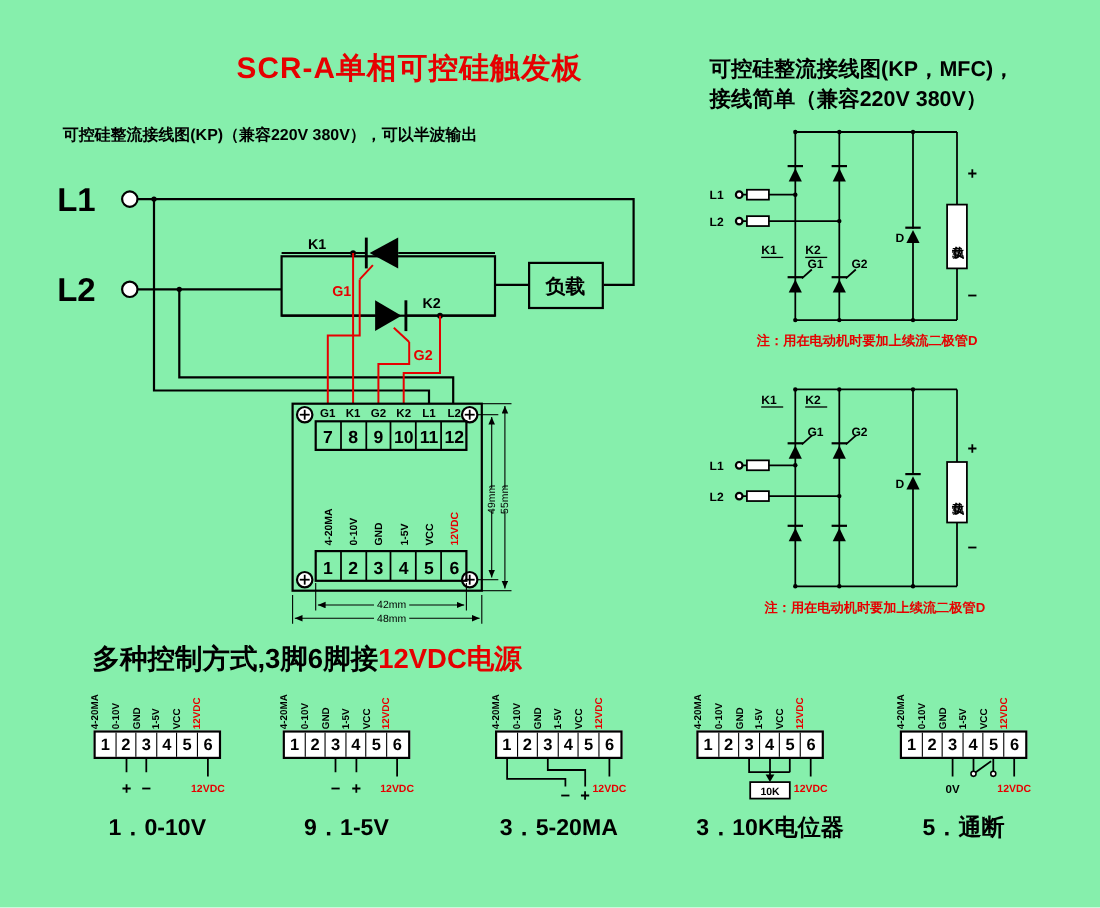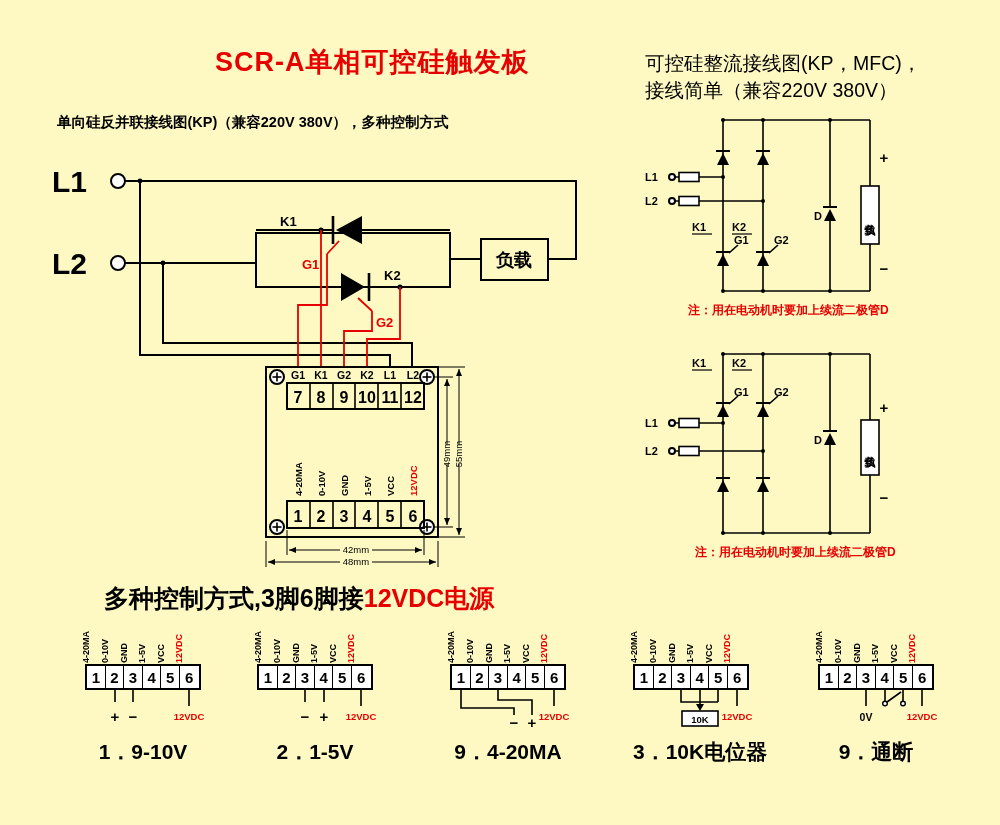--- a/index.html
+++ b/index.html
@@ -1,21 +1,21 @@
 <!DOCTYPE html>
 <html><head>
 <meta charset="utf-8">
 <style>
   html,body{margin:0;padding:0;background:#fff}
-  .page{position:relative;width:1000px;height:825px;background:#fef9c3;overflow:hidden;
+  .page{position:relative;width:1000px;height:825px;background:#86efac;overflow:hidden;
         font-family:"Liberation Sans",sans-serif;color:#000}
   .abs{position:absolute}
   .title{font-size:27px;font-weight:bold;color:#e60000;letter-spacing:1px}
   .sub{font-size:14.5px;font-weight:bold}
-  .rtitle{font-size:19.5px;font-weight:normal;line-height:27px}
+  .rtitle{font-size:19.5px;font-weight:bold;line-height:27px}
   .btitle{font-size:25px;font-weight:bold}
   .red{color:#e60000}
   svg{overflow:visible}
   svg text{font-family:"Liberation Sans",sans-serif;fill:#000;stroke:none}
   .w2{stroke:#000;stroke-width:2;fill:none}
   .w16{stroke:#000;stroke-width:1.6;fill:none}
   .w26{stroke:#000;stroke-width:2.6;fill:none}
   .w12{stroke:#000;stroke-width:1.2;fill:none}
   .rw{stroke:#e60000;stroke-width:1.8;fill:none}
   .box{fill:none;stroke:#000;stroke-width:2}
@@ -47,21 +47,21 @@
   .cell:last-child{border-right:none}
   .wiring{display:block}
   .caption{margin-top:2px;width:116px;text-align:center;font-size:21px;font-weight:bold;white-space:nowrap}
 </style>
 </head>
 <body>
 
 <div class="page">
 
   <div class="abs title" style="left:215px;top:44px">SCR-A单相可控硅触发板</div>
-  <div class="abs sub" style="left:57px;top:113px">单向硅反并联接线图(KP)（兼容220V 380V），多种控制方式</div>
+  <div class="abs sub" style="left:57px;top:113px">可控硅整流接线图(KP)（兼容220V 380V），可以半波输出</div>
   <div class="abs rtitle" style="left:645px;top:50px">
     <span>可控硅整流接线图(KP，MFC)，</span><br>
     <span>接线简单（兼容220V 380V）</span>
   </div>
 
   <svg style="position:absolute;left:30px;top:145px" width="590" height="440" viewBox="30 145 590 440">
     <defs>
       <marker id="ah" markerUnits="userSpaceOnUse" markerWidth="8" markerHeight="8" refX="7" refY="3" orient="auto">
         <path d="M0,0 L7,3 L0,6 Z" fill="#000"></path>
       </marker>
@@ -335,21 +335,21 @@
           <circle class="dot" cx="763" cy="354" r="2"></circle>
         <circle class="dot" cx="723" cy="533" r="2"></circle>
           <circle class="dot" cx="763" cy="533" r="2"></circle>
         <circle class="dot" cx="830" cy="354" r="2"></circle>
           <circle class="dot" cx="830" cy="533" r="2"></circle>
       </g>
       <text x="695" y="556" class="t12 rf">注：用在电动机时要加上续流二极管D</text>
     </g>
   </svg>
 
-  <div class="abs btitle" style="left:104px;top:582px">
+  <div class="abs btitle" style="left:84px;top:582px">
     <span>多种控制方式,3脚6脚接</span><span class="red">12VDC电源</span>
   </div>
 
   <div class="ctrl" style="left:85px">
     <div class="pinlabels">
       <span class="plab" style="left:6px">4-20MA</span>
       <span class="plab" style="left:25px">0-10V</span>
       <span class="plab" style="left:44px">GND</span>
       <span class="plab" style="left:62px">1-5V</span>
       <span class="plab" style="left:81px">VCC</span>
@@ -362,21 +362,21 @@
         <span class="cell">4</span>
         <span class="cell">5</span>
         <span class="cell">6</span>
     </div>
     <svg class="wiring" width="130" height="46" viewBox="0 0 130 46">
       <path d="M30,0 V12 M48,0 V12 M104,0 V16" class="w16"></path>
       <text x="30" y="32" class="t15 mid">+</text>
       <text x="48" y="32" class="t15 mid">−</text>
       <text x="104" y="30" class="t9 mid rf">12VDC</text>
     </svg>
-    <div class="caption">1．9-10V</div>
+    <div class="caption">1．0-10V</div>
   </div>
 
   <div class="ctrl" style="left:257px">
     <div class="pinlabels">
       <span class="plab" style="left:6px">4-20MA</span>
       <span class="plab" style="left:25px">0-10V</span>
       <span class="plab" style="left:44px">GND</span>
       <span class="plab" style="left:62px">1-5V</span>
       <span class="plab" style="left:81px">VCC</span>
       <span class="plab red" style="left:99px">12VDC</span>
@@ -388,21 +388,21 @@
         <span class="cell">4</span>
         <span class="cell">5</span>
         <span class="cell">6</span>
     </div>
     <svg class="wiring" width="130" height="46" viewBox="0 0 130 46">
       <path d="M48,0 V12 M67,0 V12 M104,0 V16" class="w16"></path>
       <text x="48" y="32" class="t15 mid">−</text>
       <text x="67" y="32" class="t15 mid">+</text>
       <text x="104" y="30" class="t9 mid rf">12VDC</text>
     </svg>
-    <div class="caption">2．1-5V</div>
+    <div class="caption">9．1-5V</div>
   </div>
 
   <div class="ctrl" style="left:450px">
     <div class="pinlabels">
       <span class="plab" style="left:6px">4-20MA</span>
       <span class="plab" style="left:25px">0-10V</span>
       <span class="plab" style="left:44px">GND</span>
       <span class="plab" style="left:62px">1-5V</span>
       <span class="plab" style="left:81px">VCC</span>
       <span class="plab red" style="left:99px">12VDC</span>
@@ -414,21 +414,21 @@
         <span class="cell">4</span>
         <span class="cell">5</span>
         <span class="cell">6</span>
     </div>
     <svg class="wiring" width="130" height="46" viewBox="0 0 130 46">
       <path d="M11,0 V18 H64 V25 M48,0 V10 H82 V25 M104,0 V16" class="w16"></path>
       <text x="64" y="38" class="t15 mid">−</text>
       <text x="82" y="38" class="t15 mid">+</text>
       <text x="104" y="30" class="t9 mid rf">12VDC</text>
     </svg>
-    <div class="caption">9．4-20MA</div>
+    <div class="caption">3．5-20MA</div>
   </div>
 
   <div class="ctrl" style="left:633px">
     <div class="pinlabels">
       <span class="plab" style="left:6px">4-20MA</span>
       <span class="plab" style="left:25px">0-10V</span>
       <span class="plab" style="left:44px">GND</span>
       <span class="plab" style="left:62px">1-5V</span>
       <span class="plab" style="left:81px">VCC</span>
       <span class="plab red" style="left:99px">12VDC</span>
@@ -469,16 +469,16 @@
         <span class="cell">6</span>
     </div>
     <svg class="wiring" width="130" height="46" viewBox="0 0 130 46">
       <path d="M48,0 V16 M67,0 V11 M85,0 V11 M104,0 V16" class="w16"></path>
       <circle cx="67" cy="13.5" r="2.3" class="term" style="stroke-width:1.4"></circle>
       <circle cx="85" cy="13.5" r="2.3" class="term" style="stroke-width:1.4"></circle>
       <line x1="69" y1="12" x2="83" y2="2" class="w16"></line>
       <text x="48" y="31" class="t10 mid">0V</text>
       <text x="104" y="30" class="t9 mid rf">12VDC</text>
     </svg>
-    <div class="caption">9．通断</div>
+    <div class="caption">5．通断</div>
   </div>
 
 </div>
 
 </body></html>

